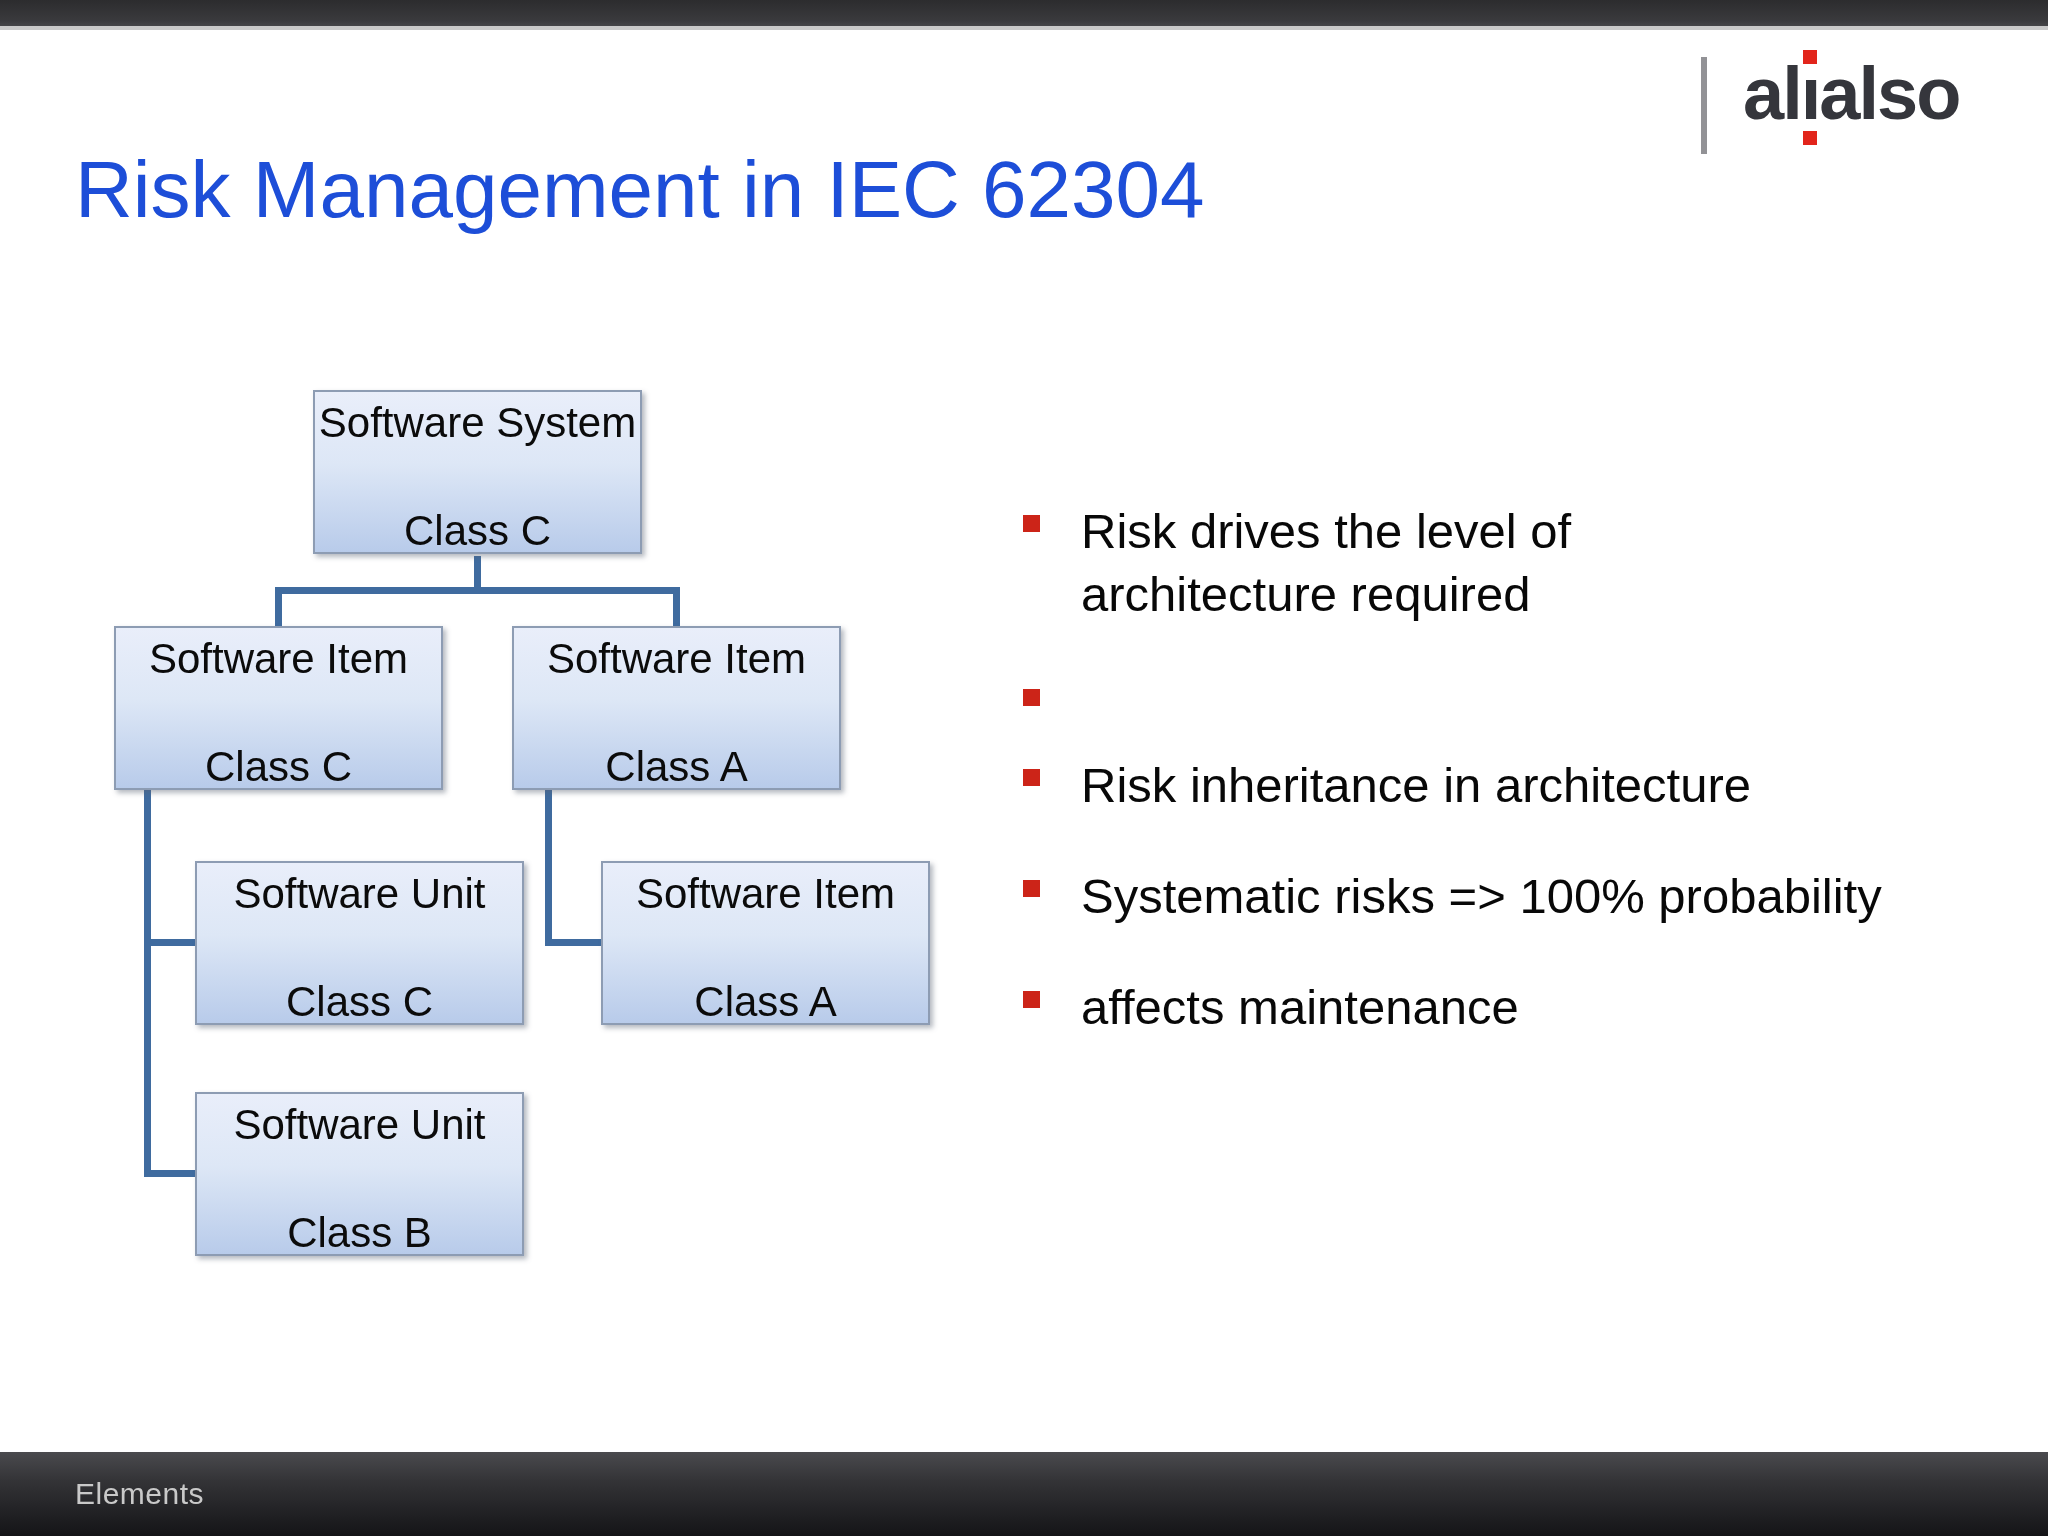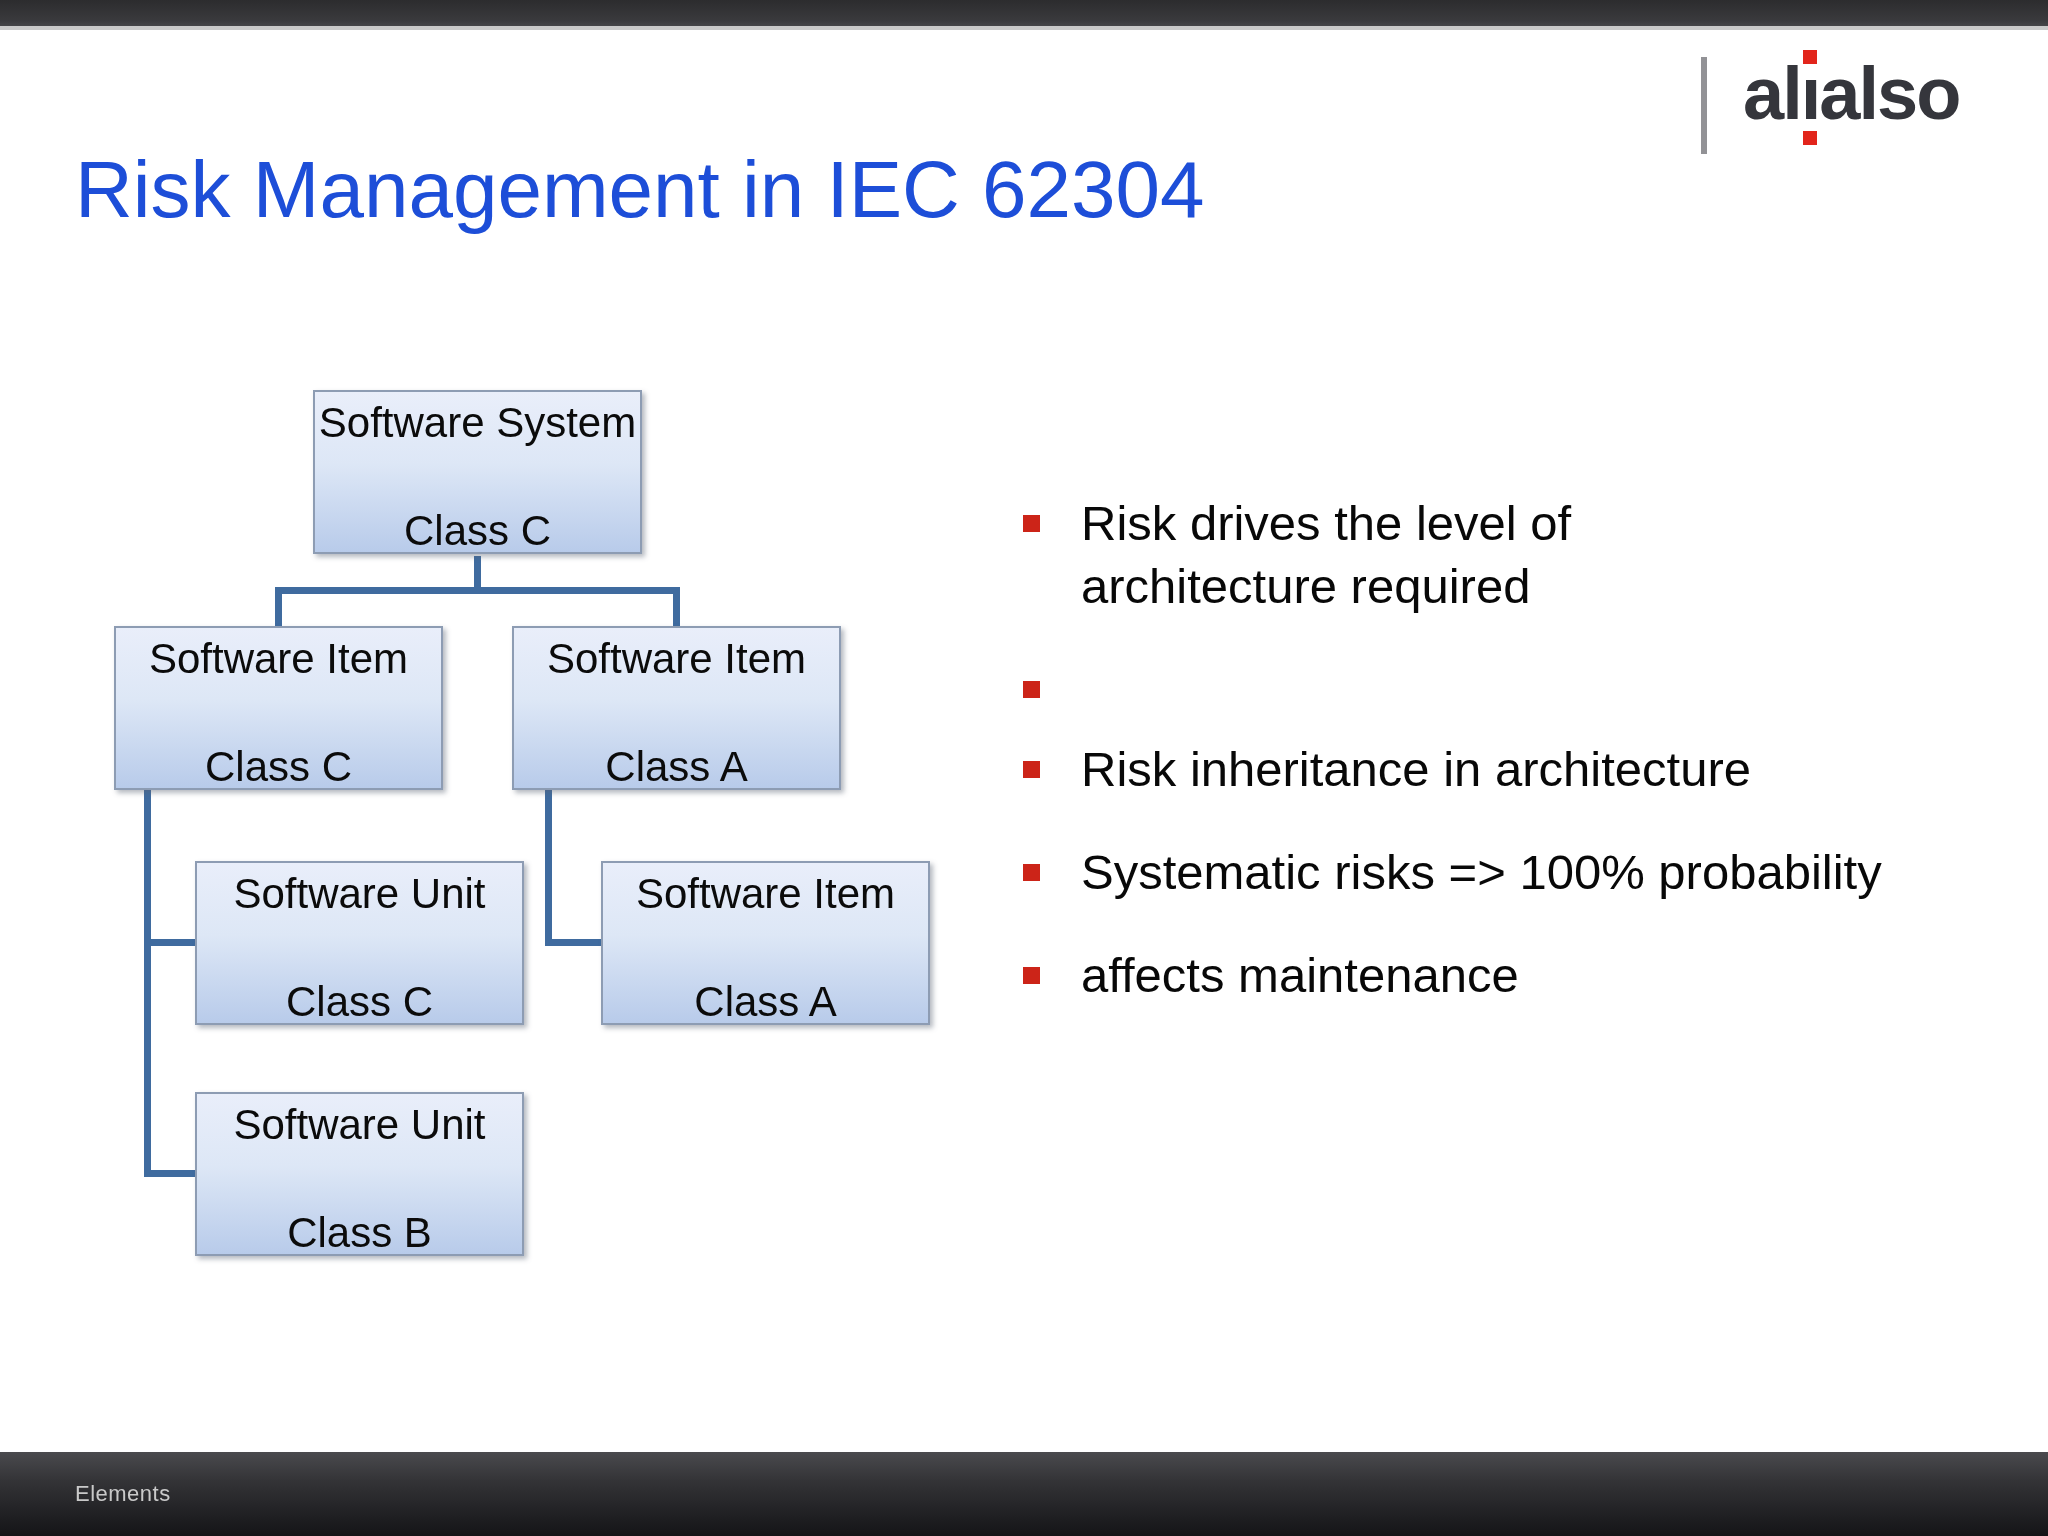--- a/index.html
+++ b/index.html
@@ -19,21 +19,21 @@
     position: absolute; left: 0; top: 0; width: 2048px; height: 30px;
     background: linear-gradient(180deg, #2c2c2e 0%, #3a3a3d 80%, #454548 100%);
     border-bottom: 4px solid #c9c9c9;
   }
   .bottom-bar {
     position: absolute; left: 0; top: 1452px; width: 2048px; height: 84px;
     background: linear-gradient(180deg, #4a4a4e 0%, #333336 35%, #202023 75%, #141417 100%);
     display: flex; align-items: center;
   }
   .footer-label {
-    color: #c9c9c9; font-size: 22px; margin-left: 75px; letter-spacing: 0.5px;
+    color: #c9c9c9; font-size: 30px; margin-left: 75px; letter-spacing: 0.5px;
   }
 
   
   .logo { position: absolute; left: 1701px; top: 57px; height: 100px; }
   .logo-divider {
     position: absolute; left: 0; top: 0; width: 6px; height: 97px; background: #929296;
   }
   .logo-text {
     position: absolute; left: 42px; top: 0px;
     font-size: 74px; font-weight: 600; color: #35363c;
@@ -82,21 +82,21 @@
   .cG { left: 144px; top: 1170px; width: 51px; height: 7px;  }  
   .cH { left: 545px; top: 790px; width: 7px;  height: 156px; }  
   .cI { left: 545px; top: 939px; width: 56px; height: 7px;   }  
 
   
   .bullets { position: absolute; left: 1023px; top: 492px; width: 1010px; list-style: none; }
   .bullet-item { display: flex; margin-bottom: 40px; }
   .marker {
     flex: 0 0 auto; width: 17px; height: 17px; background: #cc2418; margin-top: 23px;
   }
-  .bullet-lines { margin-left: 41px; }
+  .bullet-lines { margin-left: 41px; margin-top: 8px; }
   .bullet-lines div {
     font-size: 49px; line-height: 63px; color: #080808; white-space: nowrap;
   }
   .bullet-lines div:empty { display: none; }
 </style>
 </head>
 <body>
 
 <div class="slide">
 

